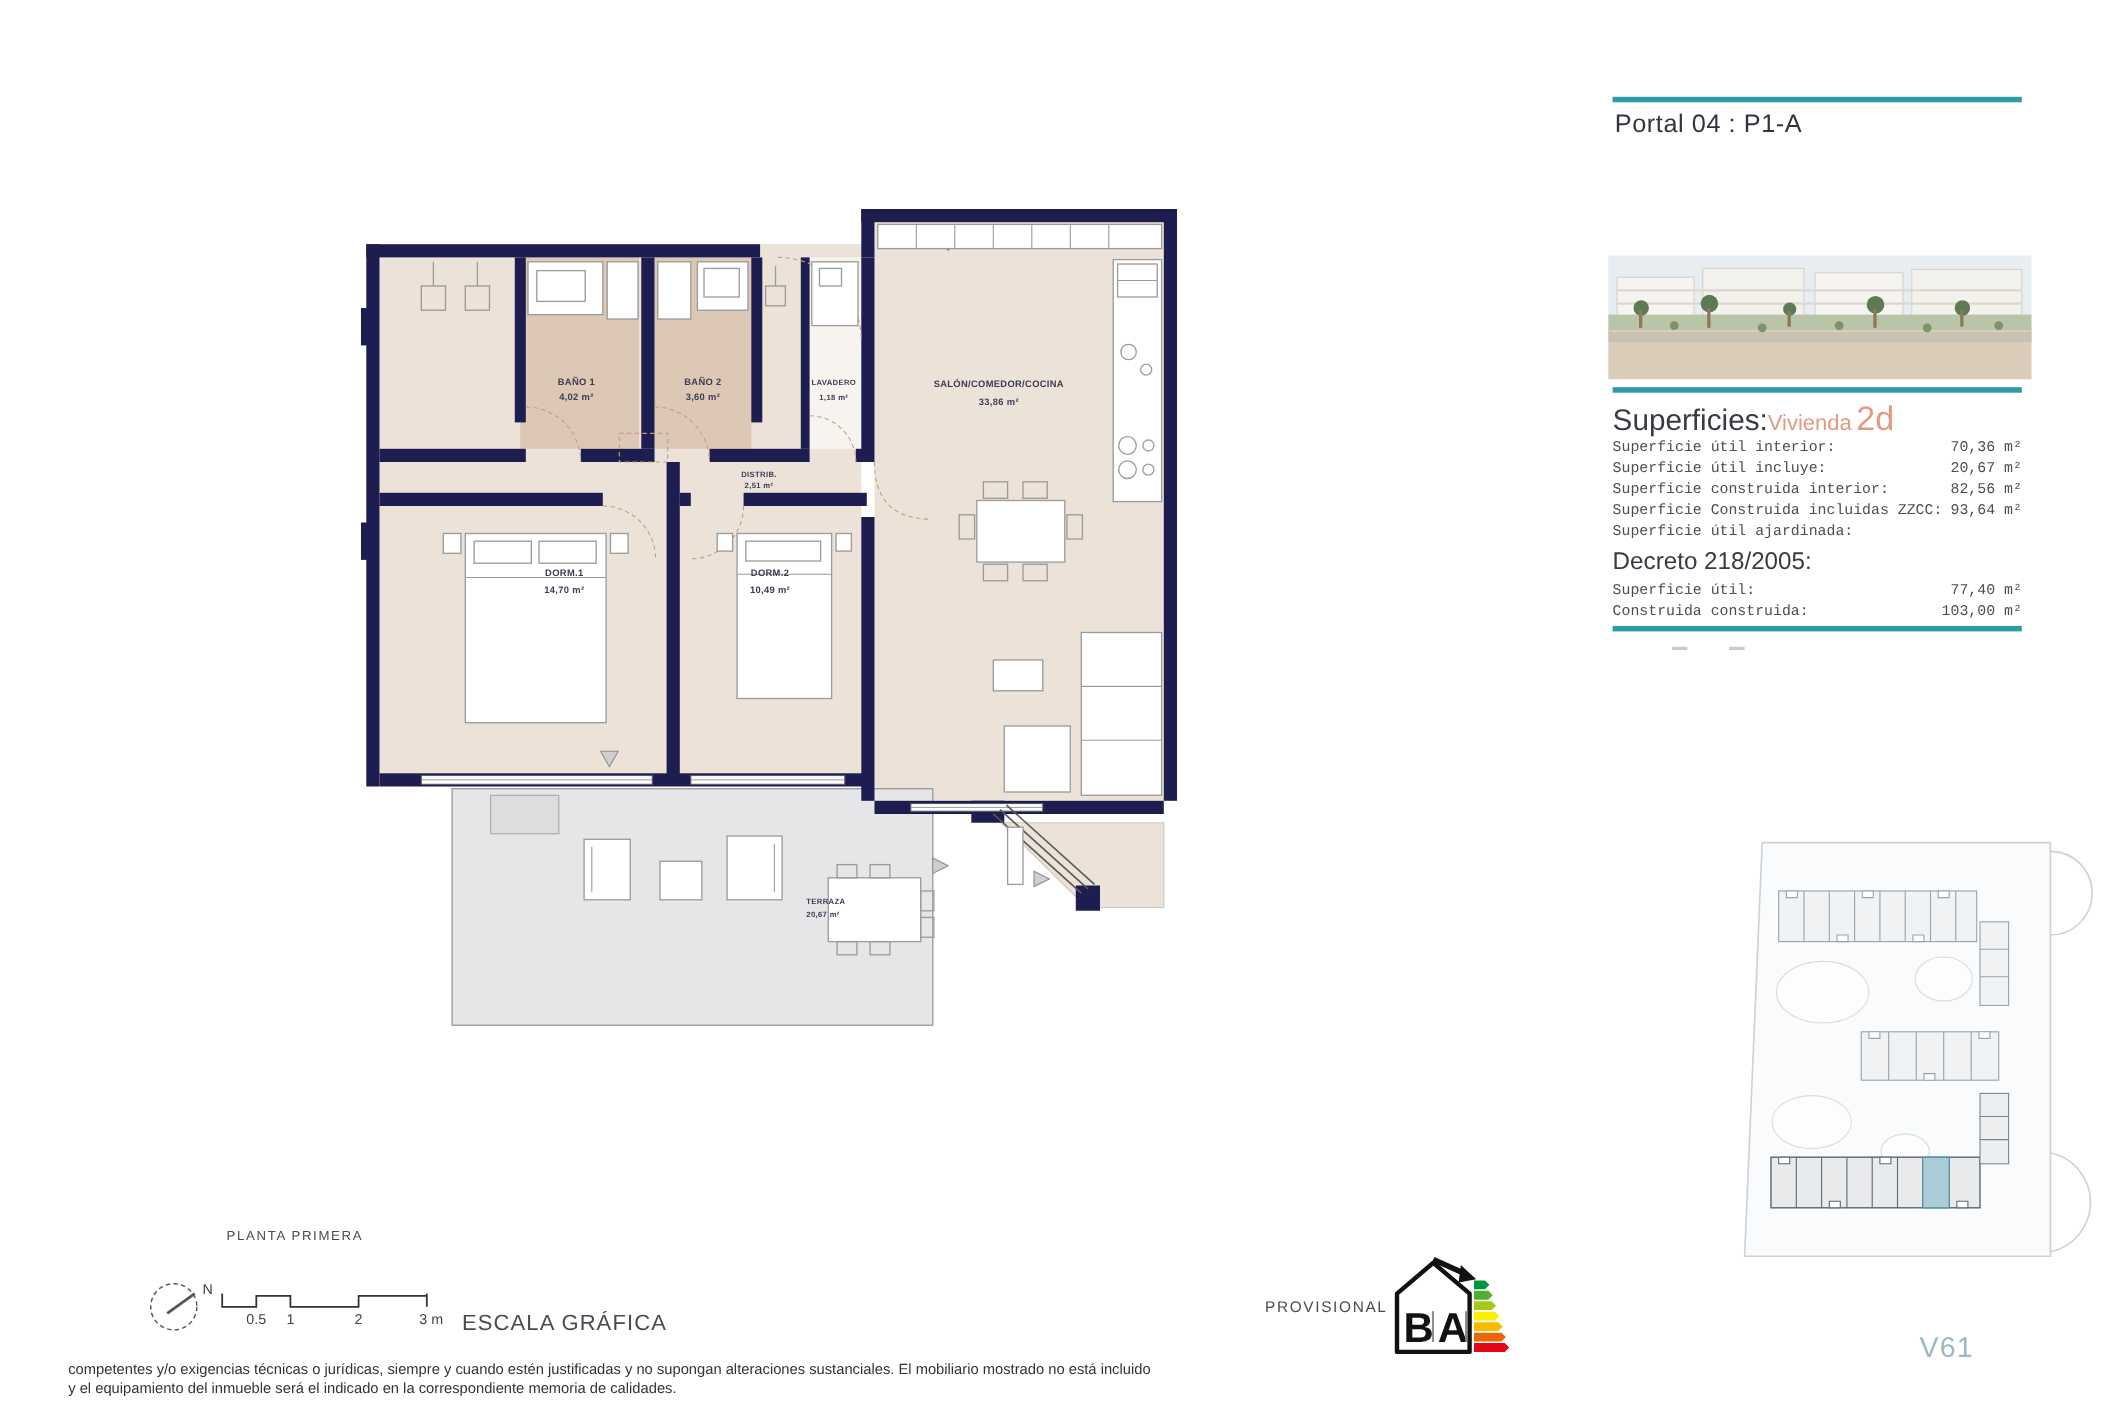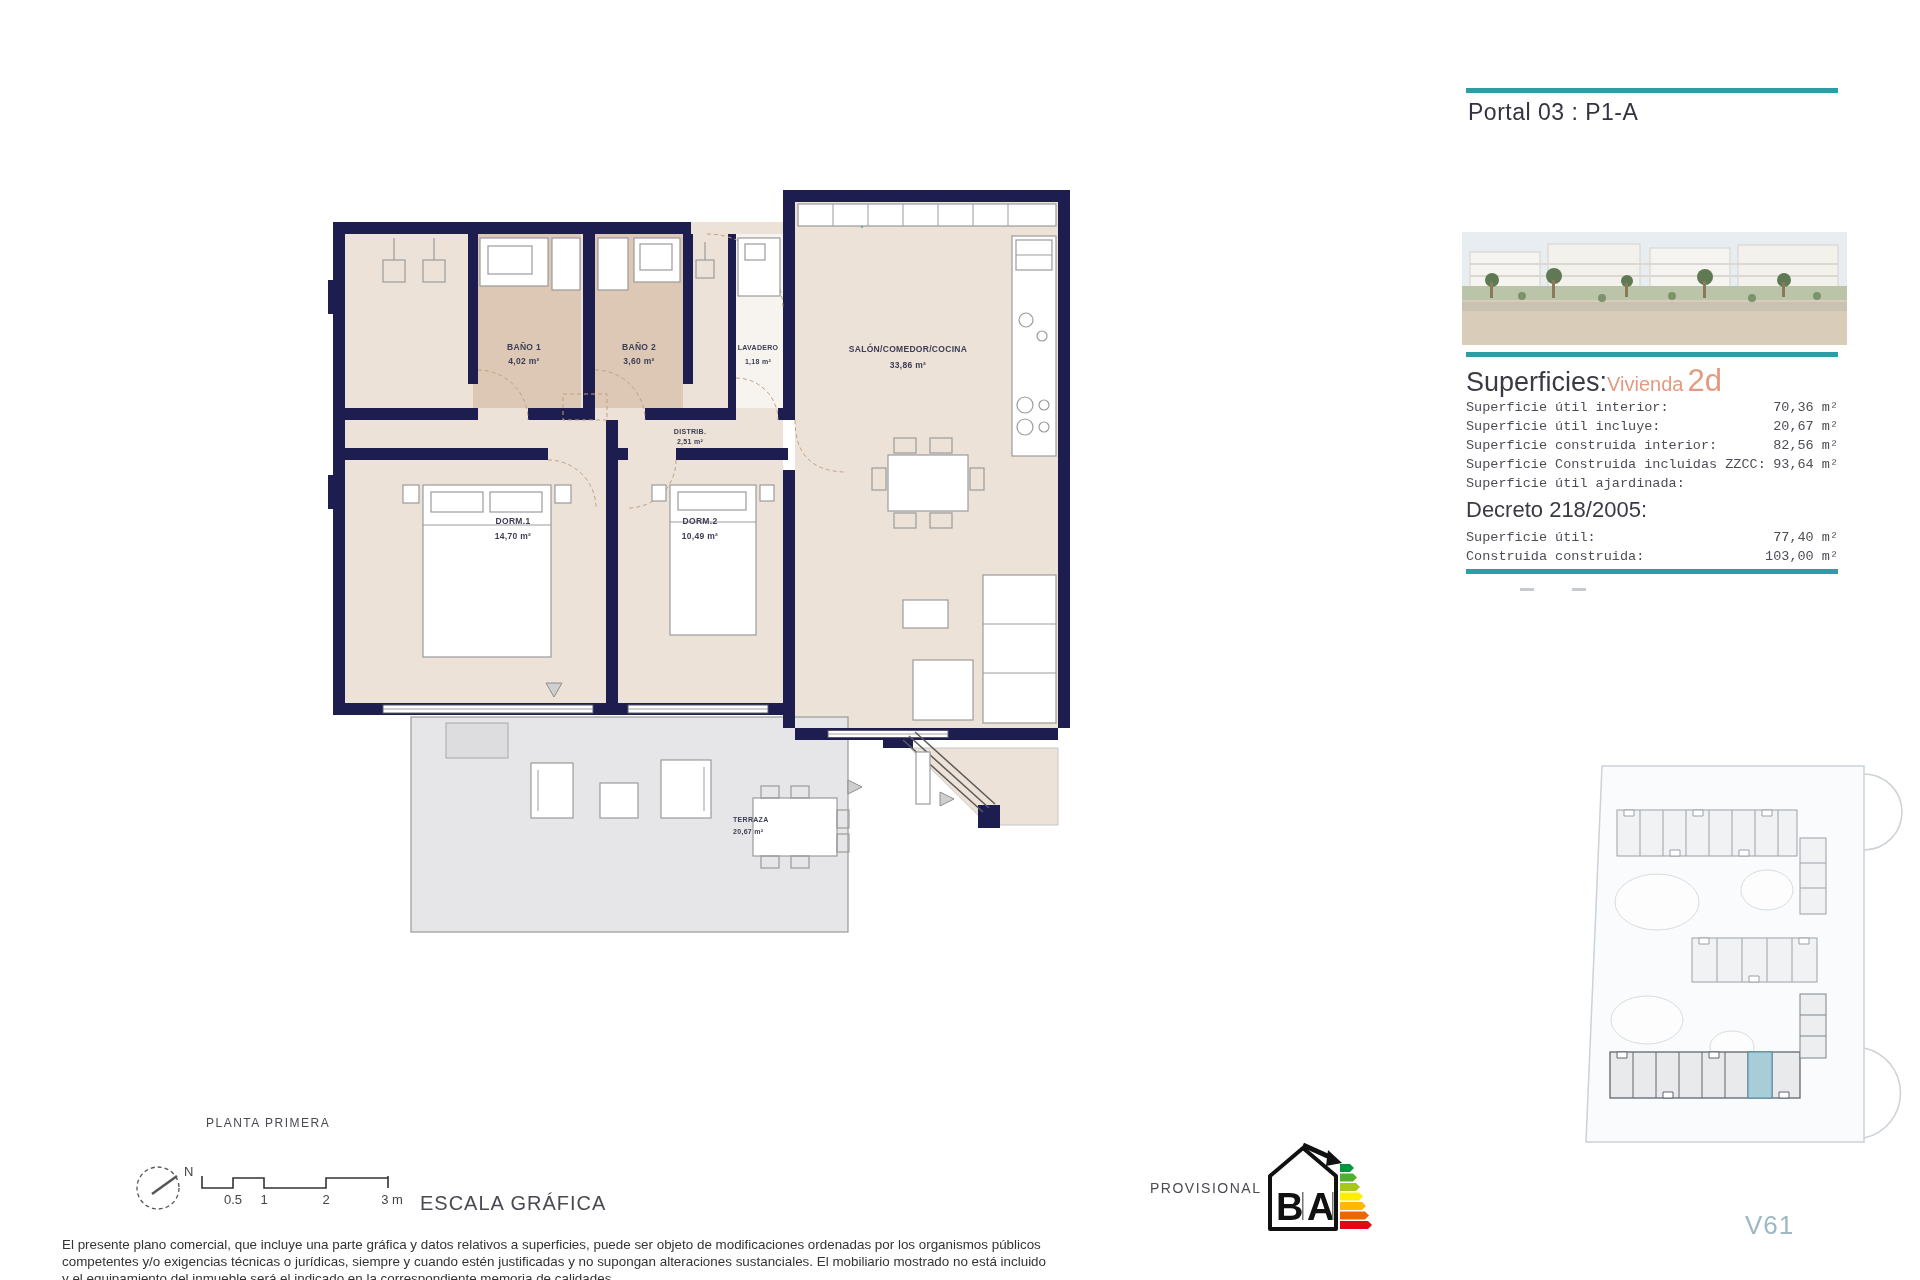--- a/index.html
+++ b/index.html
@@ -209,21 +209,21 @@
       <text class="lbl" x="185" y="359">14,70 m²</text>
       <text class="lbl" x="372" y="344">DORM.2</text>
       <text class="lbl" x="372" y="359">10,49 m²</text>
       <text class="lbl sm" x="405" y="642" text-anchor="start">TERRAZA</text>
       <text class="lbl sm" x="405" y="654" text-anchor="start">20,67 m²</text>
     </g>
   </svg>
   </div>
 
   <div class="abs rule" style="left:1466px;top:88px;"></div>
-  <div class="abs portal" style="left:1468px;top:99px;">Portal 03 : P1-A</div>
+  <div class="abs portal" style="left:1468px;top:99px;">Portal 04 : P1-A</div>
 
   <div class="abs" style="left:1462px;top:232px;">
     <svg width="385" height="113" viewBox="0 0 385 113">
       <rect width="385" height="58" fill="#e7edf1"></rect>
       <rect x="8" y="20" width="70" height="38" fill="#f6f4f0" stroke="#d6d2cb"></rect>
       <rect x="86" y="12" width="92" height="46" fill="#f3f1ec" stroke="#d6d2cb"></rect>
       <rect x="188" y="16" width="80" height="42" fill="#f6f4f0" stroke="#d6d2cb"></rect>
       <rect x="276" y="13" width="100" height="45" fill="#f3f1ec" stroke="#d6d2cb"></rect>
       <line x1="8" y1="32" x2="376" y2="32" stroke="#dcd8d1" stroke-width="2"></line>
       <line x1="8" y1="44" x2="376" y2="44" stroke="#dcd8d1" stroke-width="2"></line>
@@ -344,21 +344,20 @@
       <path d="M2,8 L2,20 L33,20 L33,10 L64,10 L64,20 L126,20 L126,10 L188,10 L188,20 M188,8 L188,20" fill="none" stroke="#333" stroke-width="1.6"></path>
       <text class="tick" x="33" y="36" text-anchor="middle">0.5</text>
       <text class="tick" x="64" y="36" text-anchor="middle">1</text>
       <text class="tick" x="126" y="36" text-anchor="middle">2</text>
       <text class="tick" x="192" y="36" text-anchor="middle">3 m</text>
     </svg>
   </div>
   <div class="abs escala" style="left:420px;top:1192px;">ESCALA GRÁFICA</div>
 
   <div class="abs disc" style="left:62px;top:1236px;">
-    <div>El presente plano comercial, que incluye una parte gráfica y datos relativos a superficies, puede ser objeto de modificaciones ordenadas por los organismos públicos</div>
     <div>competentes y/o exigencias técnicas o jurídicas, siempre y cuando estén justificadas y no supongan alteraciones sustanciales. El mobiliario mostrado no está incluido</div>
     <div>y el equipamiento del inmueble será el indicado en la correspondiente memoria de calidades.</div>
   </div>
 
   <div class="abs prov" style="left:1150px;top:1180px;">PROVISIONAL</div>
 
   <div class="abs" style="left:1262px;top:1136px;">
     <svg width="112" height="98" viewBox="0 0 112 98">
       <path d="M8,40 L8,93 L74,93 L74,40 L41,12 Z" fill="none" stroke="#111" stroke-width="4" stroke-linejoin="round"></path>
       <path d="M41,9 L70,22" stroke="#111" stroke-width="5" fill="none"></path>

